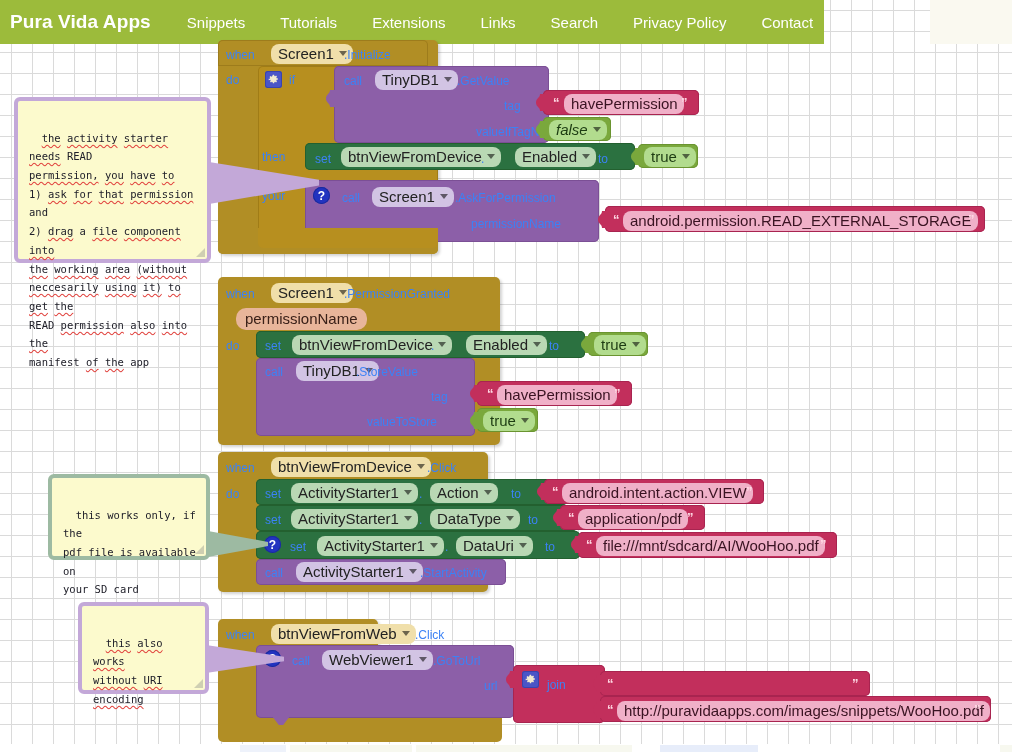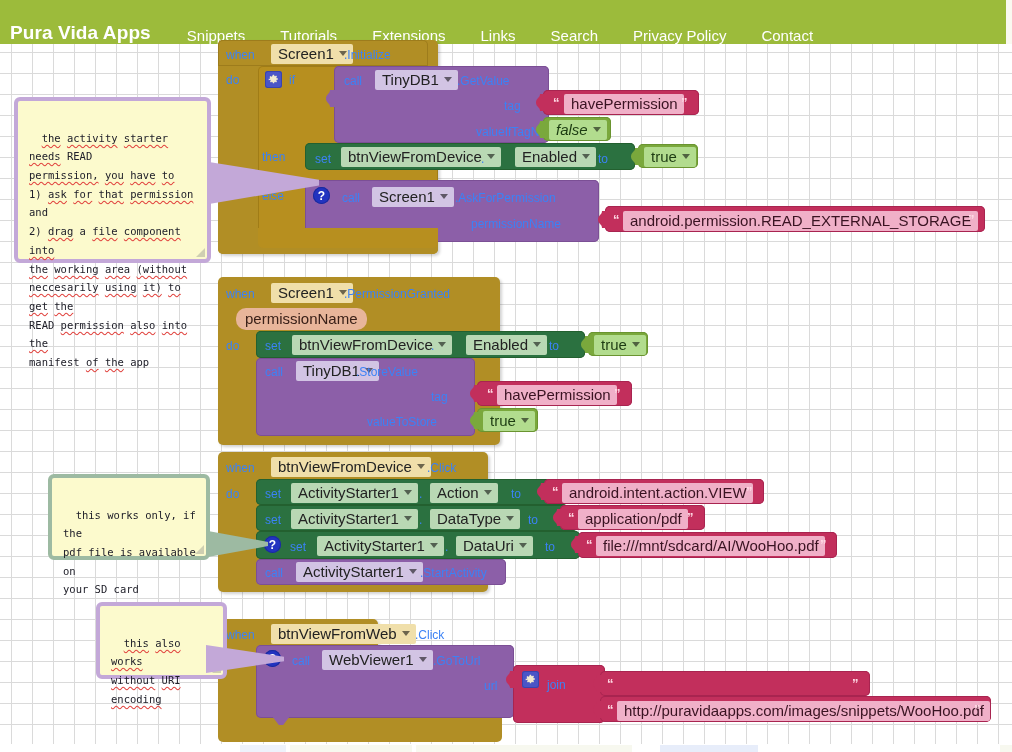--- a/index.html
+++ b/index.html
@@ -28,23 +28,23 @@
     -webkit-mask-position:8px 0px, 0px 8px;
     mask-position:8px 0px, 0px 8px;
     opacity:.85;
     pointer-events:none;
   }
   #gridwrap{position:absolute;inset:0;overflow:hidden;}
   
   #creampanel{position:absolute;left:930px;top:0;width:82px;height:44px;background:#faf9f0;}
   
   #nav{
-    position:absolute;left:0;top:0;width:1006px;height:44px;
+    position:absolute;left:0;top:0;width:824px;height:44px;
     background:#9cbb3b;
-    display:flex;align-items:flex-end;
+    display:flex;align-items:center;
   }
   #brand{
     color:#ffffff;font-weight:bold;font-size:19px;letter-spacing:.1px;
     margin-left:10px;margin-right:36px;white-space:nowrap;
   }
   .navlink{
     color:#ffffff;font-size:15px;white-space:nowrap;margin-right:35px;
     text-decoration:none;cursor:pointer;
   }
   .navlink:last-child{margin-right:0;}
@@ -52,21 +52,21 @@
   
   .blk{position:absolute;box-sizing:border-box;}
   .evt{            
     background:#b18e25;border-radius:5px;
     box-shadow:inset 0 0 0 1px #9d7c1c;
   }
   .dropshadow{box-shadow:2px 2px 3px rgba(0,0,0,.18);}
   .lbl{color:#3b82f6;font-size:12px;white-space:nowrap;line-height:1;}
   .fld{            
     display:inline-flex;align-items:center;gap:5px;
-    border-radius:2px;padding:1px 6px 2px 7px;font-size:15px;
+    border-radius:8px;padding:1px 6px 2px 7px;font-size:15px;
     white-space:nowrap;line-height:1.15;
   }
   .fld .car{
     width:0;height:0;border-left:4px solid transparent;border-right:4px solid transparent;
     border-top:5px solid rgba(0,0,0,.55);display:inline-block;margin-bottom:1px;
   }
   .fld-gold{background:#f0dfaa;color:#222;}
   .fld-purple{background:#d2c4e4;color:#222;}
   .fld-green{background:#b9d8b4;color:#222;}
   .fld-lgreen{background:#b2dc8e;color:#1d3c12;}
@@ -162,21 +162,21 @@
         <path fill="#f1ead0" d="M12 8a4 4 0 1 0 0 8 4 4 0 0 0 0-8zm0 2.2a1.8 1.8 0 1 1 0 3.6 1.8 1.8 0 0 1 0-3.6z"></path>
         <path fill="#f1ead0" d="M10.6 1.5h2.8l.45 2.6 1.55.64 2.2-1.42 2 2-1.42 2.2.64 1.55 2.6.45v2.8l-2.6.45-.64 1.55 1.42 2.2-2 2-2.2-1.42-1.55.64-.45 2.6h-2.8l-.45-2.6-1.55-.64-2.2 1.42-2-2 1.42-2.2-.64-1.55L1.5 13.4v-2.8l2.6-.45.64-1.55-1.42-2.2 2-2 2.2 1.42 1.55-.64z"></path>
       </svg>
   </span>
   <span class="lbl">if</span>
 </div>
 <div class="blk" style="left:262px;top:147px;">
   <span class="lbl">then</span>
 </div>
 <div class="blk" style="left:262px;top:186px;">
-  <span class="lbl">else</span>
+  <span class="lbl">your</span>
 </div>
 
 <div class="blk proc dropshadow" style="left:334px;top:66px;width:215px;height:77px;"></div>
 <div class="blk" style="left:334px;top:90px;width:9px;height:17px;background:#8c5fa8;
      clip-path:path('M9,0 L4,0 C4,4 0,4 0,8.5 C0,13 4,13 4,17 L9,17 Z');left:326px;"></div>
 <div class="blk" style="left:344px;top:71px;">
   <span class="lbl">call</span>
 </div>
 <div class="blk fld fld-purple" style="left:375px;top:70px;">
   <span>TinyDB1</span>
@@ -529,21 +529,21 @@
 <div class="blk q" style="left:607px;top:703px;">“</div>
 <div class="blk fld fld-pink" style="left:617px;top:701px;">
   <span>http://puravidaapps.com/images/snippets/WooHoo.pdf</span>
 </div>
 <div class="blk q" style="left:974px;top:703px;">”</div>
 
 <div class="blk" style="left:218px;top:718px;width:284px;height:24px;background:#b18e25;border-radius:0 0 5px 5px;"></div>
 <div class="blk" style="left:272px;top:716px;width:18px;height:9px;background:#8c5fa8;
             clip-path:polygon(0 0,100% 0,62% 100%,38% 100%);"></div>
 
-<div class="note note-purple" style="left:96px;top:602px;width:131px;height:77px;">
+<div class="note note-purple" style="left:78px;top:602px;width:131px;height:92px;">
   <span><span class="spell">this</span> <span class="spell">also</span> <span class="spell">works</span>
 <span class="spell">without</span> <span class="spell">URI</span> <span class="spell">encoding</span></span>
 </div>
 <div class="wedge" style="left:206px;top:645px;width:78px;height:28px;
             background:#c3a8d8;
             clip-path:polygon(0% 0%, 100% 42%, 100% 58%, 0% 100%);"></div>
 
 <div class="blk" style="left:0;top:744px;width:1012px;height:8px;background:#ffffff;"></div>
 <div class="blk" style="left:240px;top:745px;width:46px;height:7px;background:#eef2fb;"></div>
 <div class="blk" style="left:290px;top:745px;width:122px;height:7px;background:#f7f8ef;"></div>

